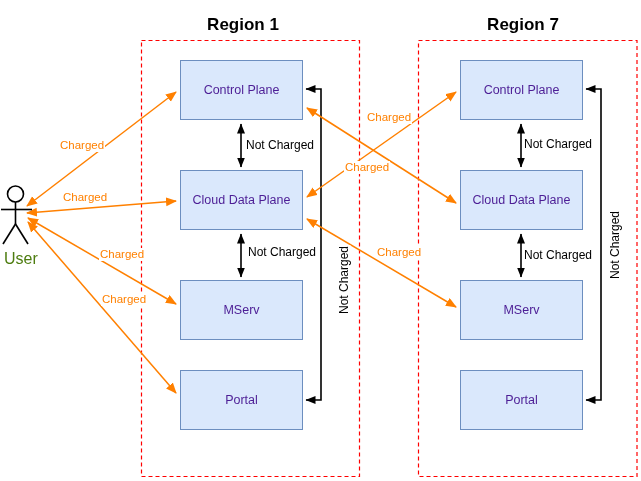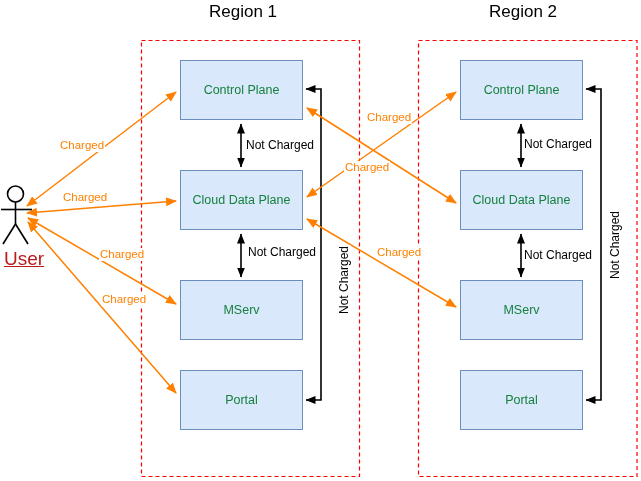--- a/index.html
+++ b/index.html
@@ -5,37 +5,37 @@
   html,body{margin:0;padding:0;background:#ffffff;}
   .stage{
     position:relative;width:641px;height:481px;background:#ffffff;overflow:hidden;
     font-family:"Liberation Sans",sans-serif;color:#000;
   }
   .layer{position:absolute;left:0;top:0;}
   .node{
     position:absolute;width:123px;height:60px;box-sizing:border-box;
     background:#dae8fc;border:1.5px solid #6c8ebf;
     display:flex;align-items:center;justify-content:center;
-    font-size:12.5px;color:#15803d;
+    font-size:12.5px;color:#4c1d95;
   }
   .region-title{
-    position:absolute;top:2px;transform:translateX(-50%);
-    font-size:17px;font-weight:normal;white-space:nowrap;
+    position:absolute;top:15px;transform:translateX(-50%);
+    font-size:17px;font-weight:bold;white-space:nowrap;
   }
   .lbl{
     position:absolute;white-space:nowrap;background:#ffffff;
     line-height:13px;padding:0 1px;
   }
   .charged{font-size:11.5px;font-weight:normal;color:#ff8000;}
   .notcharged{font-size:12px;color:#000;}
   .rot{
     transform:translate(-50%,-50%) rotate(-90deg);
     transform-origin:center center;background:#ffffff;
   }
-  .actor-label{font-size:19px;color:#b91c1c;background:transparent;text-decoration:underline;}
+  .actor-label{font-size:16px;color:#4d7c0f;background:transparent;}
 </style>
 </head>
 <body>
 
 <div class="stage">
 
   <svg class="layer" width="641" height="481" viewBox="0 0 641 481">
     <defs>
       <marker id="ab" markerUnits="userSpaceOnUse" markerWidth="11" markerHeight="9" refX="9.5" refY="4" orient="auto-start-reverse">
         <path d="M0,0 L10,4 L0,8 Z" fill="#000000"></path>
@@ -70,21 +70,21 @@
     <g stroke="#000000" stroke-width="1.6" fill="none">
       <circle cx="15.5" cy="194" r="8"></circle>
       <path d="M15.5,202 L15.5,224"></path>
       <path d="M1,209.5 L32,209.5"></path>
       <path d="M15.5,224 L3,244"></path>
       <path d="M15.5,224 L28,244"></path>
     </g>
   </svg>
 
   <div class="region-title" style="left:243px;">Region 1</div>
-  <div class="region-title" style="left:523px;">Region 2</div>
+  <div class="region-title" style="left:523px;">Region 7</div>
 
   <div class="node" style="left:180px;top:60px;">Control Plane</div>
   <div class="node" style="left:180px;top:170px;">Cloud Data Plane</div>
   <div class="node" style="left:180px;top:280px;">MServ</div>
   <div class="node" style="left:180px;top:370px;">Portal</div>
 
   <div class="node" style="left:460px;top:60px;">Control Plane</div>
   <div class="node" style="left:460px;top:170px;">Cloud Data Plane</div>
   <div class="node" style="left:460px;top:280px;">MServ</div>
   <div class="node" style="left:460px;top:370px;">Portal</div>

